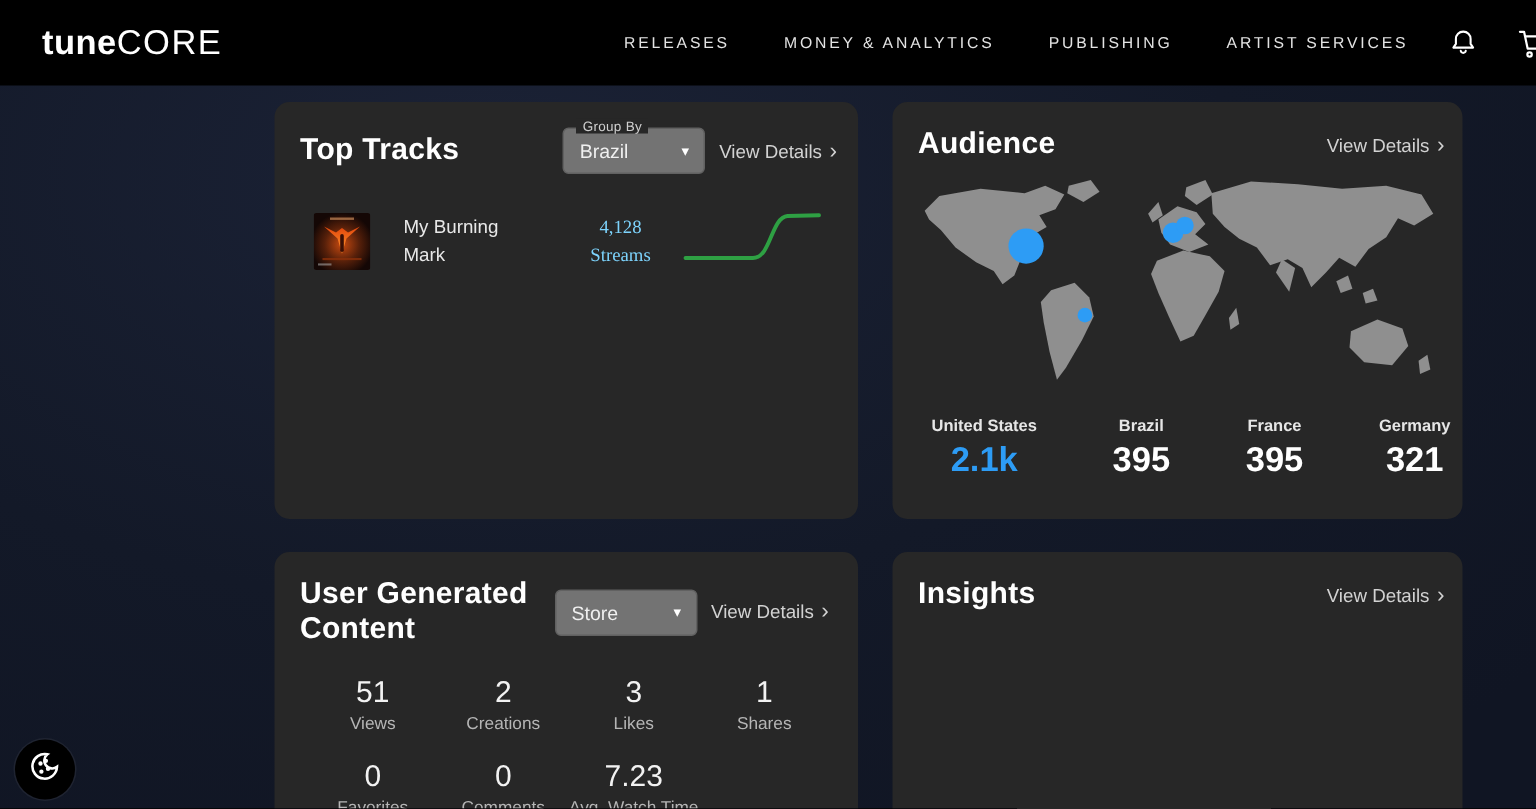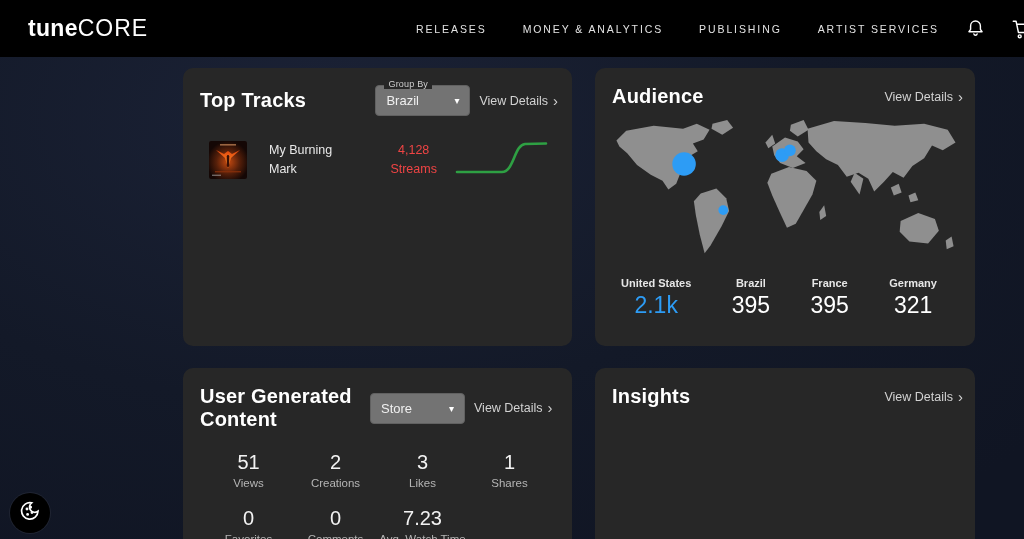--- a/index.html
+++ b/index.html
@@ -42,29 +42,29 @@
   .select-box .legend{ position:absolute; top:-7px; left:8px; font-size:9px; color:#cfcfcf;
     background:#272727; padding:0 4px; letter-spacing:.2px; }
   .select-box .value{ font-size:13px; color:#f0f0f0; flex:1; }
   .select-box .arrow{ font-size:10px; color:#fff; }
 
   
   .track-row{ display:flex; align-items:center; padding:0 22px 0 26px; margin-top:21px; }
   .album-art{ width:38px; height:38px; border-radius:2px; overflow:hidden; flex:0 0 auto; }
   .track-name{ margin-left:22px; width:92px; font-size:12.5px; color:#e8e8e8; line-height:1.5; }
   .track-streams{ margin-left:16px; width:84px; text-align:center; font-size:12.5px;
-    color:#ef4444; line-height:1.5; }
+    color:#7dd3fc; line-height:1.5;font-family:Liberation Serif, serif; }
   .sparkline{ margin-left:auto; }
 
   
   .map-wrap{ padding:9px 13px 0 13px; }
-  .aud-stats{ display:flex; justify-content:space-between; padding:9px 38px 0 26px; }
+  .aud-stats{ display:flex; justify-content:space-between; padding:9px 8px 0 26px; }
   .aud-col{ text-align:center; }
   .aud-country{ font-size:11px; font-weight:700; color:#e6e6e6; }
-  .aud-value{ font-size:23px; font-weight:400; margin-top:3px; color:#fff; }
+  .aud-value{ font-size:23px; font-weight:700; margin-top:3px; color:#fff; }
   .aud-value.hl{ color:#2d9cf5; }
 
   
   .ugc-grid{ display:grid; grid-template-columns:repeat(4, 87px); padding-left:22px;
     margin-top:20px; row-gap:18px; }
   .ugc-cell{ text-align:center; }
   .ugc-num{ font-size:20px; font-weight:400; color:#f2f2f2; }
   .ugc-label{ font-size:11.5px; color:#b5b5b5; margin-top:3px; white-space:nowrap; }
 
   

